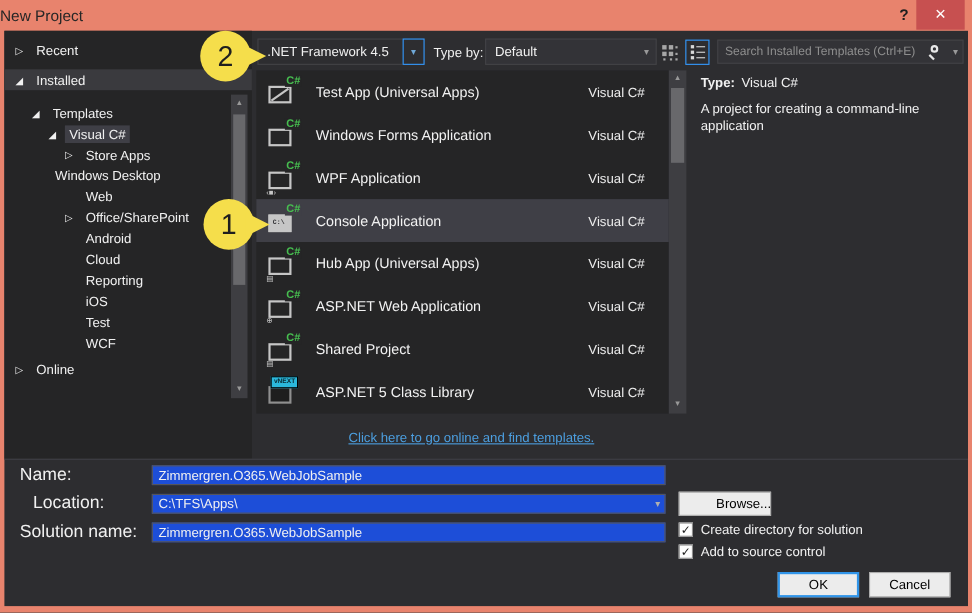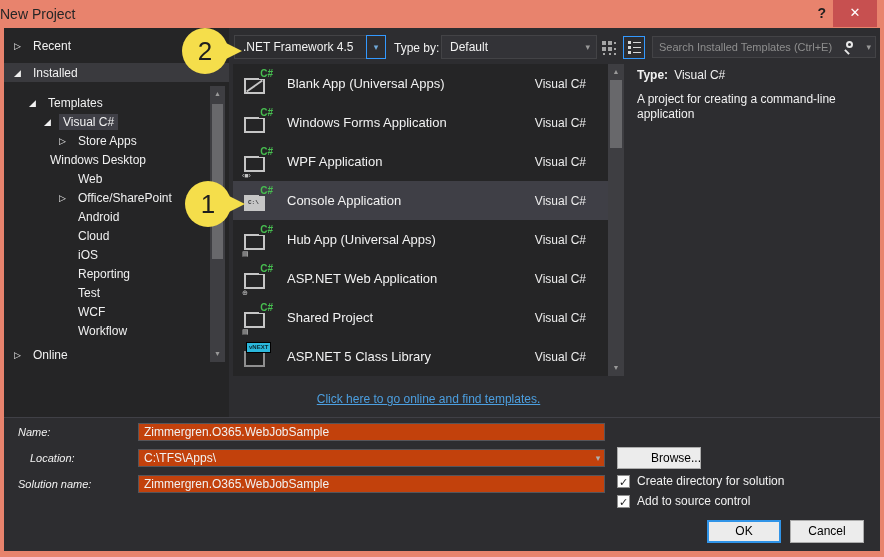--- a/index.html
+++ b/index.html
@@ -79,22 +79,22 @@
 
   
   .details { position:absolute; left:633px; top:40px; width:239px; color:#F1F1F1; font-size:12px; }
   .type-line { margin-bottom:10px; }
   .type-label { font-weight:bold; margin-right:6px; }
   .desc { line-height:15px; }
 
   .separator { position:absolute; left:0; top:389px; width:876px; height:1px; background:#404046; }
 
   
-  .frm-label { position:absolute; left:14px; font-size:11px; color:#F1F1F1; line-height:18px;font-style:italic; }
-  .frm-input { position:absolute; left:134px; width:467px; height:18px; background:#c2410c; border:1px solid #55555A; color:#F1F1F1; font-family:"Liberation Sans",sans-serif; font-size:12px; padding:0 5px; outline:none; }
+  .frm-label { position:absolute; left:14px; font-size:16px; color:#F1F1F1; line-height:18px; }
+  .frm-input { position:absolute; left:134px; width:467px; height:18px; background:#1d4ed8; border:1px solid #55555A; color:#F1F1F1; font-family:"Liberation Sans",sans-serif; font-size:12px; padding:0 5px; outline:none; }
   .loc-arrow { position:absolute; left:587px; font-size:9px; color:#B0B0B0; width:14px; text-align:center; line-height:18px; }
   .btn { position:absolute; background:#ECECEC; border:1px solid #ACACAC; color:#000000; font-family:"Liberation Sans",sans-serif; font-size:12px; text-align:center; cursor:default; }
   .browse { left:613px; top:419px; width:84px; height:22px; }
   .ok { left:703px; top:492px; width:74px; height:23px; border:2px solid #3094E8; }
   .cancel { left:786px; top:492px; width:74px; height:23px; }
   .cb-row { position:absolute; left:613px; display:flex; align-items:center; }
   .cb-box { width:13px; height:13px; background:#FDFDFD; border:1px solid #8F8F8F; color:#1E1E1E; font-size:11px; line-height:12px; text-align:center; }
   .cb-lbl { margin-left:7px; font-size:12px; color:#F1F1F1; }
 
   
@@ -153,37 +153,33 @@
         <div class="tree-row" style="padding-left: 55px;">
     <span class="glyph"></span>
     <span class="lbl">Android</span>
   </div>
         <div class="tree-row" style="padding-left: 55px;">
     <span class="glyph"></span>
     <span class="lbl">Cloud</span>
   </div>
         <div class="tree-row" style="padding-left: 55px;">
     <span class="glyph"></span>
+    <span class="lbl">Reporting</span>
+  </div>
+        <div class="tree-row" style="padding-left: 55px;">
+    <span class="glyph"></span>
     <span class="lbl">iOS</span>
   </div>
         <div class="tree-row" style="padding-left: 55px;">
     <span class="glyph"></span>
-    <span class="lbl">Reporting</span>
-  </div>
-        <div class="tree-row" style="padding-left: 55px;">
-    <span class="glyph"></span>
     <span class="lbl">Test</span>
   </div>
         <div class="tree-row" style="padding-left: 55px;">
     <span class="glyph"></span>
     <span class="lbl">WCF</span>
-  </div>
-        <div class="tree-row" style="padding-left: 55px;">
-    <span class="glyph"></span>
-    <span class="lbl">Workflow</span>
   </div>
         <div class="tree-row" style="padding-left: 10px; margin-top: 5px;">
     <span class="glyph">▷</span>
     <span class="lbl">Online</span>
   </div>
       </div>
 
     <div class="vscroll sb-side">
       <div class="arr up">▲</div>
       <div class="thumb"></div>
@@ -211,21 +207,21 @@
       <div class="mag"></div>
       <div class="search-dd">▾</div>
     </div>
 
     <div class="tlist" id="tlist">
         <div class="trow">
     <div class="tpl-icon icon-blank-app">
       <div class="win"></div>
     <span class="corner">C#</span>
           </div>
-    <div class="tname">Blank App (Universal Apps)</div>
+    <div class="tname">Test App (Universal Apps)</div>
     <div class="tlang">Visual C#</div>
   </div>
         <div class="trow">
     <div class="tpl-icon icon-winforms">
       <div class="win"></div>
     <span class="corner">C#</span>
           </div>
     <div class="tname">Windows Forms Application</div>
     <div class="tlang">Visual C#</div>
   </div>

